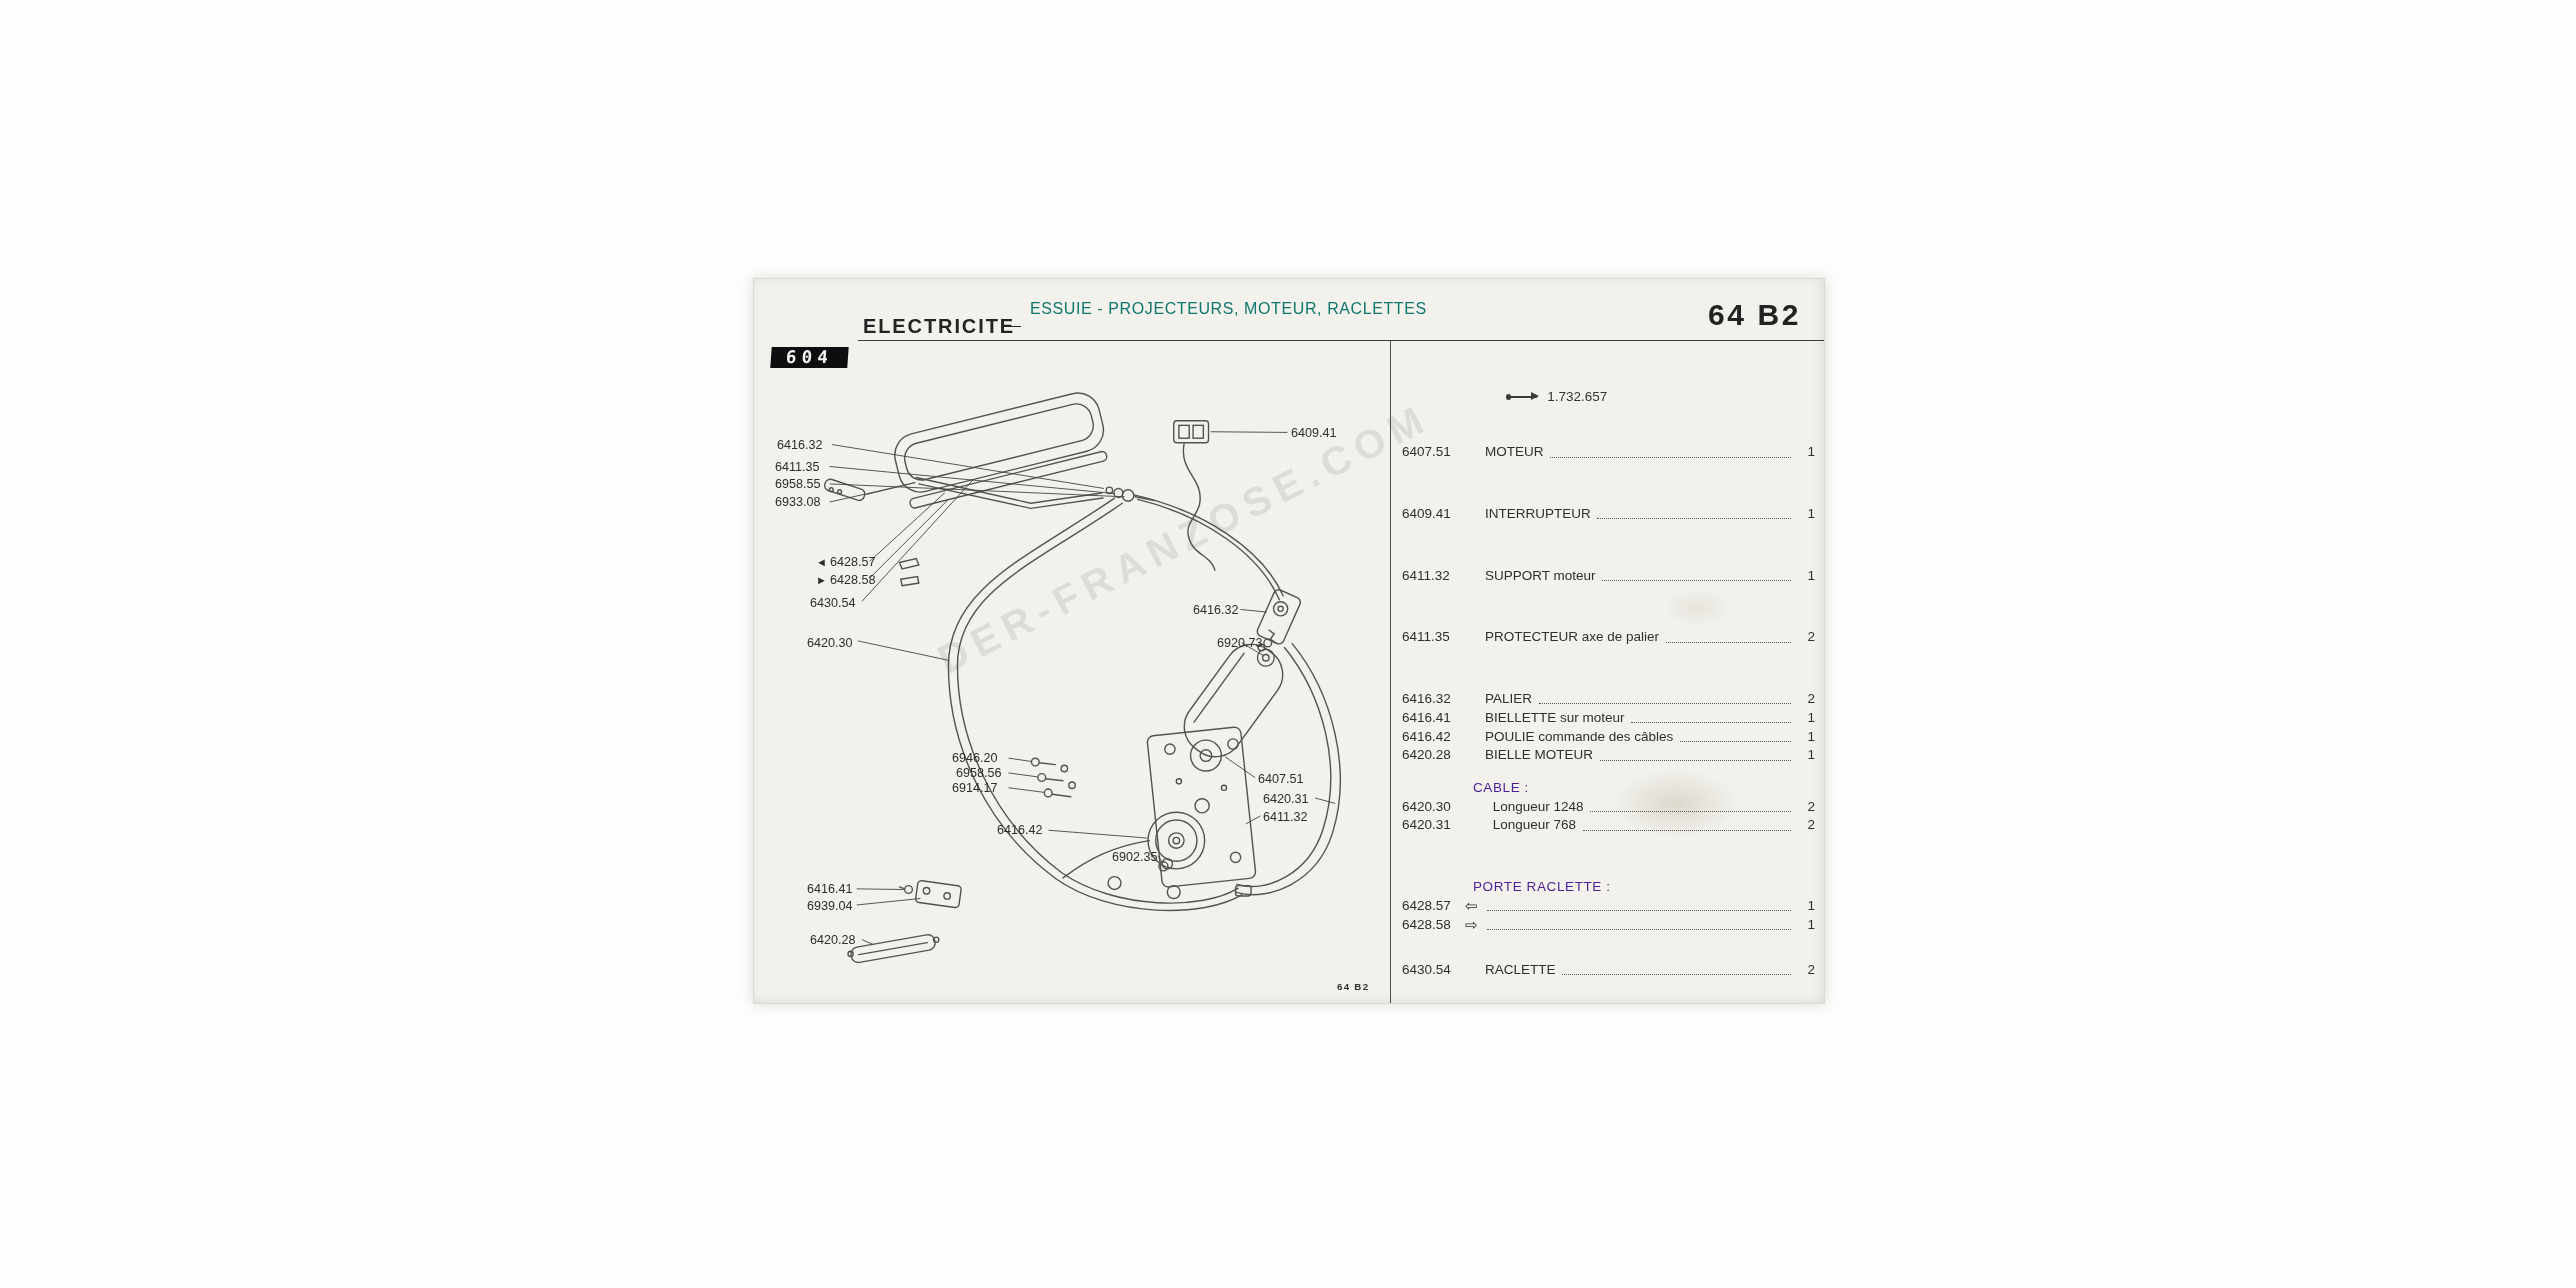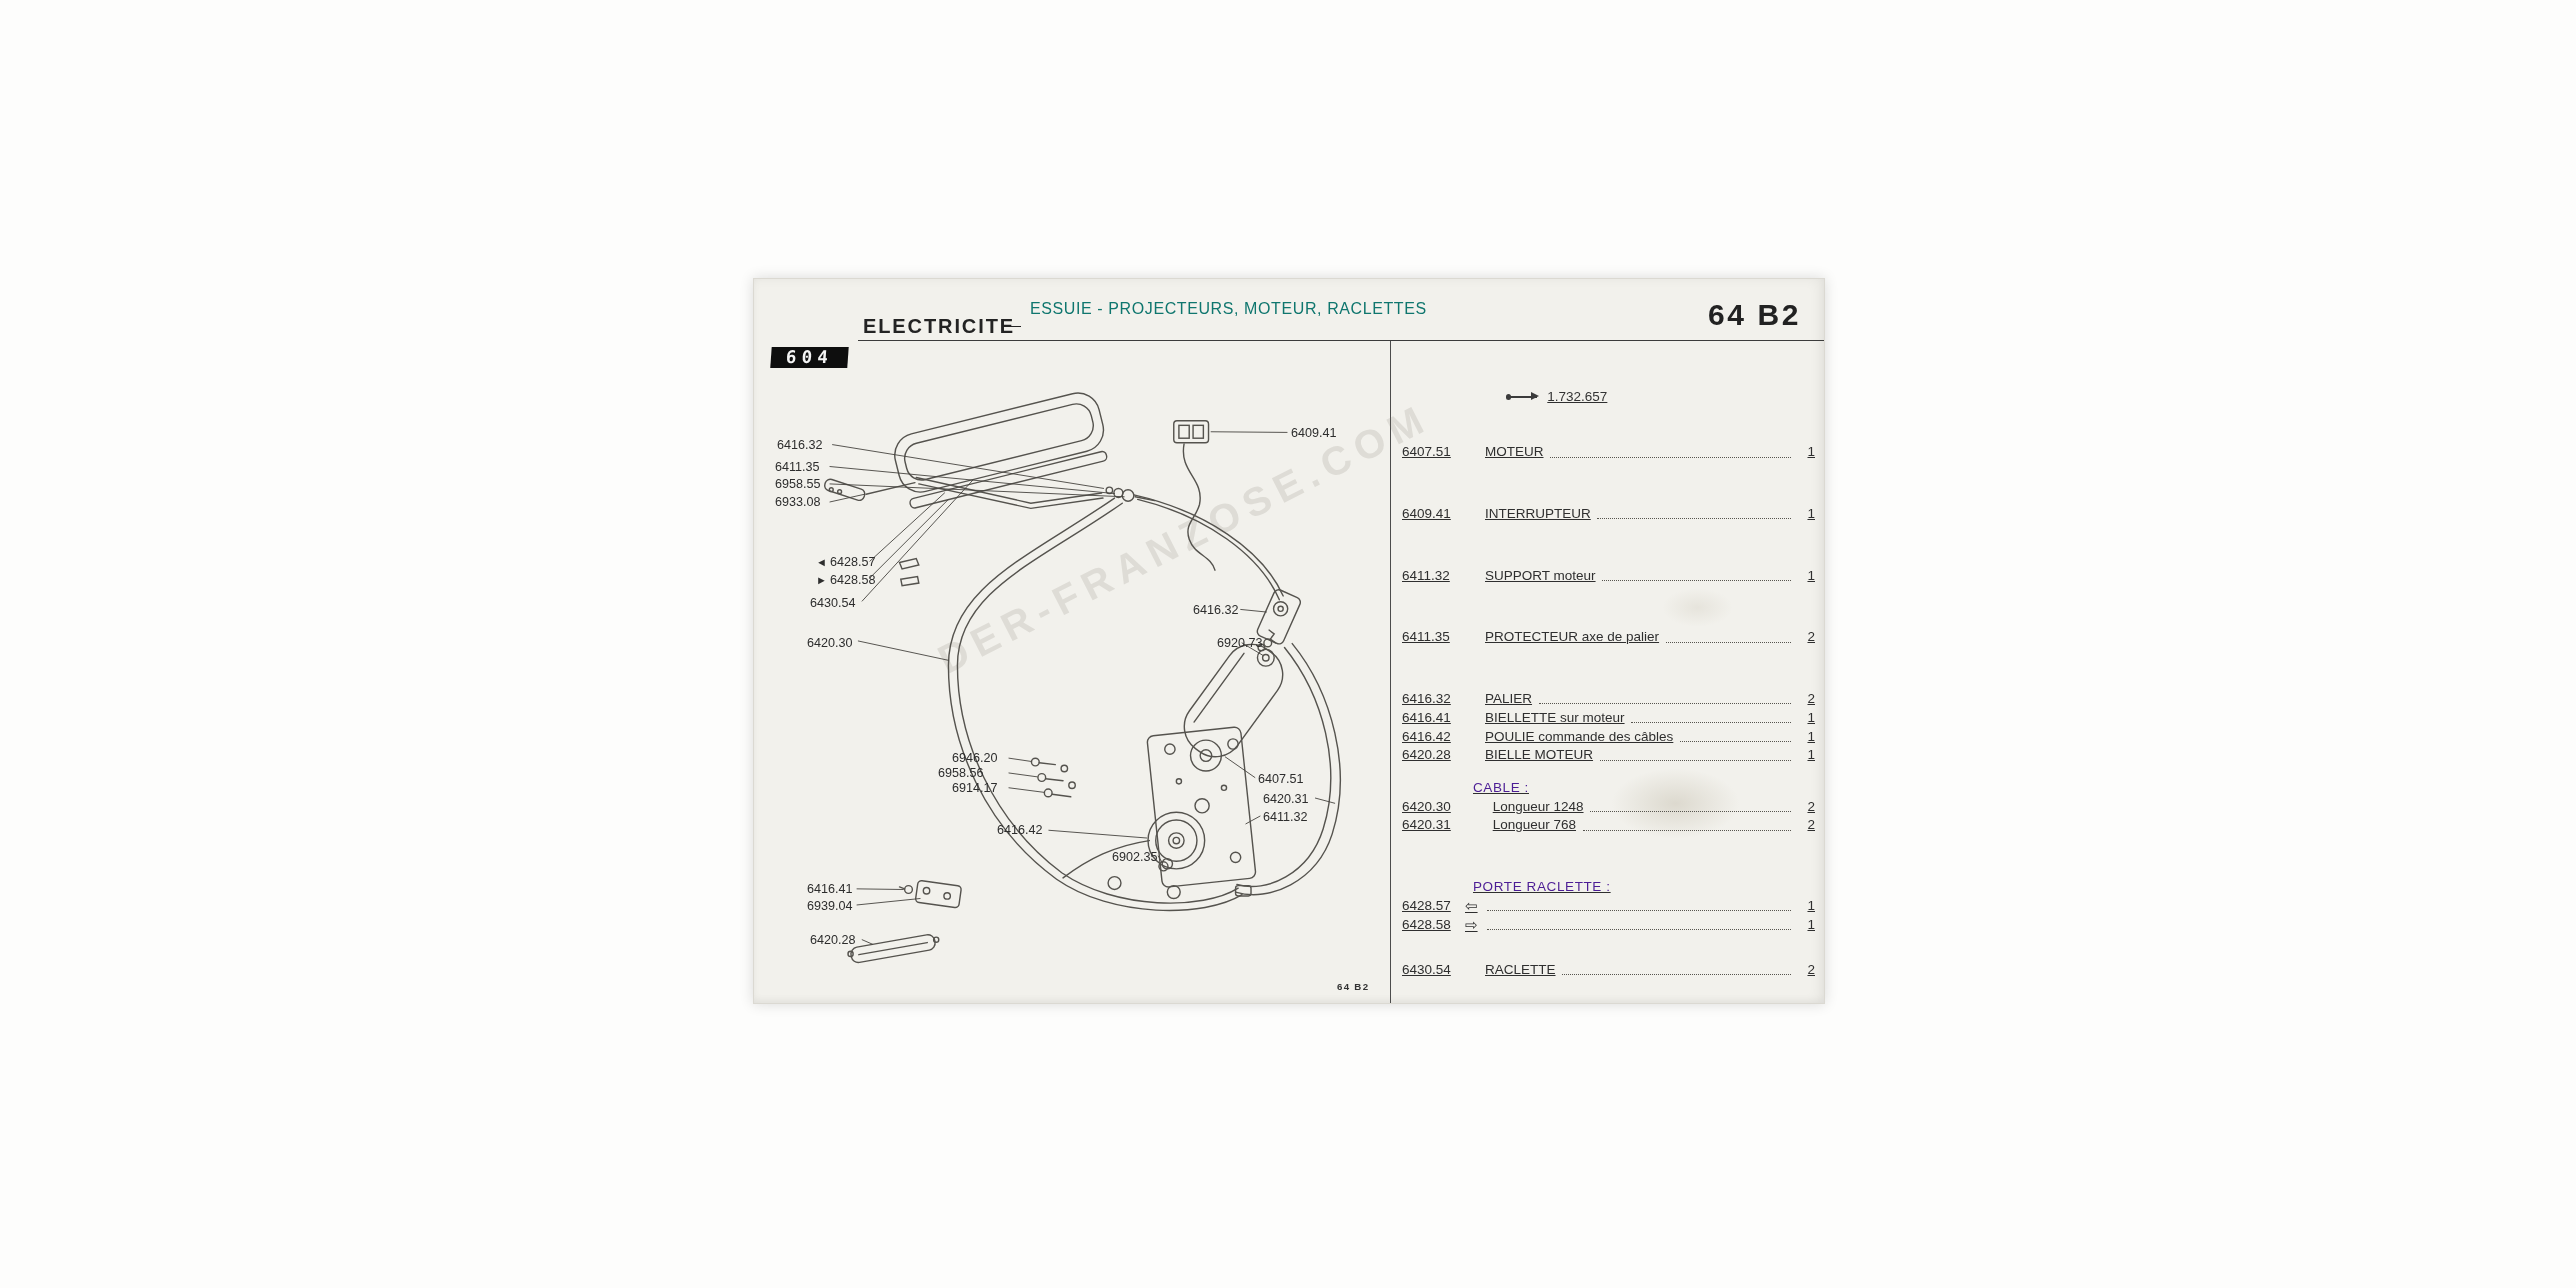--- a/index.html
+++ b/index.html
@@ -40,21 +40,21 @@
     transform:skewX(-4deg);
   }
   
   .watermark{
     position:absolute;left:187px;top:361px;
     transform:rotate(-27deg);transform-origin:left center;
     font-size:40px;font-weight:bold;letter-spacing:7.7px;
     color:rgba(118,112,100,0.16);white-space:nowrap;pointer-events:none;
   }
   
-  .parts-list{position:absolute;left:648px;top:102px;width:413px;text-decoration:underline;}
+  .parts-list{position:absolute;left:648px;top:102px;width:413px;}
   .assembly-row{margin:7.7px 0 36px 108px;height:18.7px;font-size:13.5px;color:#333;}
   .ref-arrow{display:inline-block;position:relative;width:27px;height:1.3px;background:#3b3b3b;margin-right:10.3px;vertical-align:3.2px;}
   .ref-arrow::before{content:'';position:absolute;right:-1.9px;top:-3.9px;border-left:8.4px solid #3b3b3b;border-top:4.5px solid transparent;border-bottom:4.5px solid transparent;}
   .ref-arrow::after{content:'';position:absolute;left:-4.5px;top:-1.9px;width:5.2px;height:5.2px;background:#3b3b3b;border-radius:50%;}
   .p-row{display:flex;align-items:flex-end;font-size:13.5px;line-height:18.7px;color:#2f2f2f;}
   .p-ref{flex:none;width:63px;}
   .p-icon{flex:none;font-size:15px;padding-right:5.2px;line-height:18.7px;}
   .p-label{flex:none;padding-right:2.6px;white-space:nowrap;margin-left:20px;}
   .p-label.indent{padding-left:7.7px;}
   .p-leader{flex:1;min-width:15.5px;border-bottom:1.3px dotted #57554f;margin:0 6.4px 4.5px 3.9px;}
@@ -245,21 +245,21 @@
       <div class="d-label" style="left: 21px; top: 198px;"><span>6958.55</span></div>
       <div class="d-label" style="left: 21px; top: 216px;"><span>6933.08</span></div>
       <div class="d-label" style="left: 62px; top: 276px;"><span class="d-icon">◄</span><span>6428.57</span></div>
       <div class="d-label" style="left: 62px; top: 294px;"><span class="d-icon">►</span><span>6428.58</span></div>
       <div class="d-label" style="left: 56px; top: 317px;"><span>6430.54</span></div>
       <div class="d-label" style="left: 53px; top: 357px;"><span>6420.30</span></div>
       <div class="d-label" style="left: 537px; top: 147px;"><span>6409.41</span></div>
       <div class="d-label" style="left: 439px; top: 324px;"><span>6416.32</span></div>
       <div class="d-label" style="left: 463px; top: 357px;"><span>6920.73</span></div>
       <div class="d-label" style="left: 198px; top: 472px;"><span>6946.20</span></div>
-      <div class="d-label" style="left: 184px; top: 487px;"><span>6958.56</span></div>
+      <div class="d-label" style="left: 202px; top: 487px;"><span>6958.56</span></div>
       <div class="d-label" style="left: 198px; top: 502px;"><span>6914.17</span></div>
       <div class="d-label" style="left: 504px; top: 493px;"><span>6407.51</span></div>
       <div class="d-label" style="left: 509px; top: 513px;"><span>6420.31</span></div>
       <div class="d-label" style="left: 509px; top: 531px;"><span>6411.32</span></div>
       <div class="d-label" style="left: 243px; top: 544px;"><span>6416.42</span></div>
       <div class="d-label" style="left: 358px; top: 571px;"><span>6902.35</span></div>
       <div class="d-label" style="left: 53px; top: 603px;"><span>6416.41</span></div>
       <div class="d-label" style="left: 53px; top: 620px;"><span>6939.04</span></div>
       <div class="d-label" style="left: 56px; top: 654px;"><span>6420.28</span></div>
     </div>

